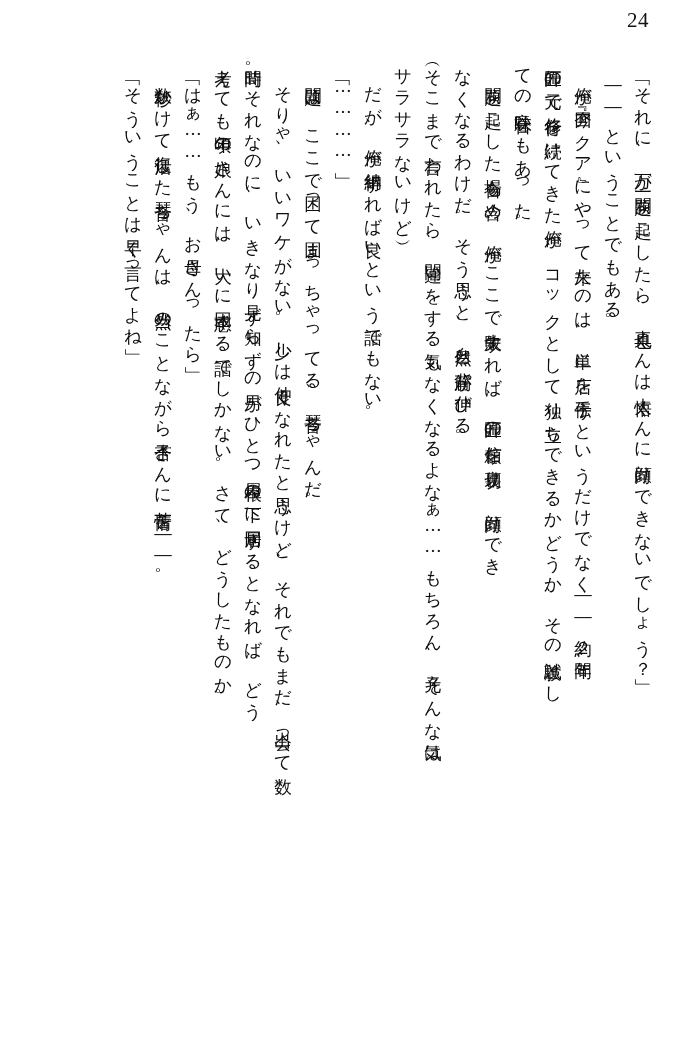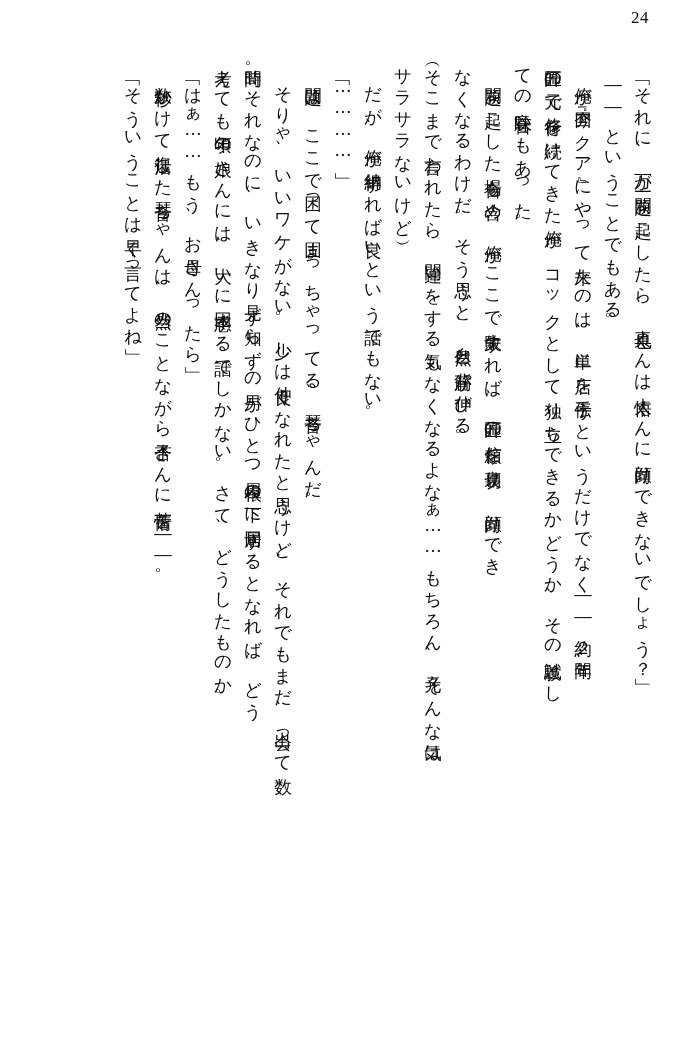--- a/index.html
+++ b/index.html
@@ -15,21 +15,21 @@
     width: 679px;
     height: 1050px;
     background: #ffffff;
     overflow: hidden;
     box-sizing: border-box;
   }
   .page-number {
     position: absolute;
     top: 8px;
     right: 30px;
-    font-size: 17px;
+    font-size: 21px;
     font-family: "Liberation Serif", serif;
     color: #111111;
     letter-spacing: 0.5px;
   }
   .text-body {
     position: absolute;
     top: 56px;
     right: 28px;
     left: 28px;
     bottom: 30px;

